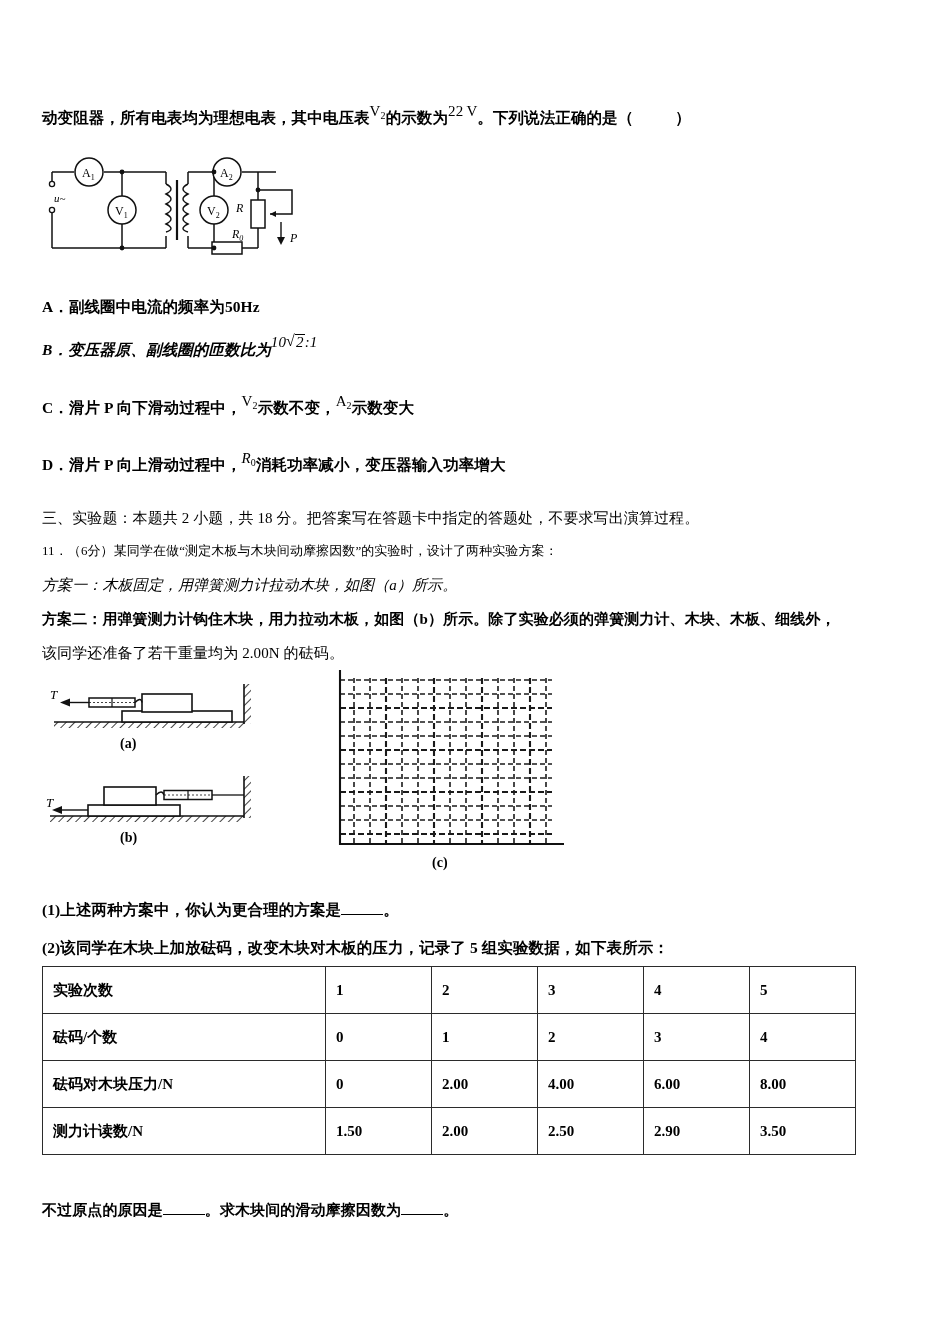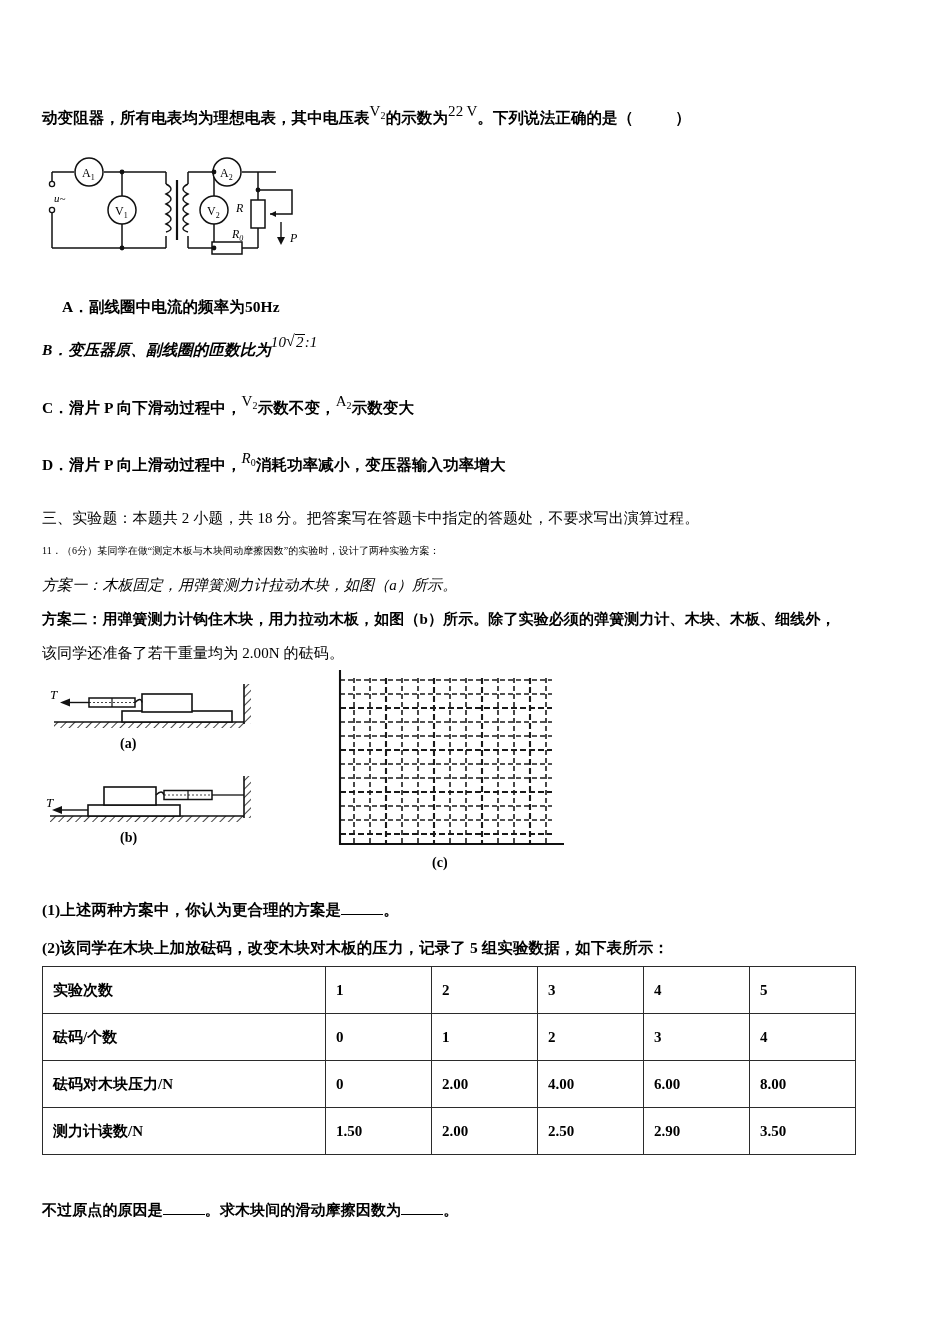--- a/index.html
+++ b/index.html
@@ -189,39 +189,39 @@
       <g fill="#111">
         <circle cx="78" cy="22" r="2.4"></circle>
         <circle cx="78" cy="98" r="2.4"></circle>
         <circle cx="170" cy="22" r="2.4"></circle>
         <circle cx="170" cy="98" r="2.4"></circle>
         <circle cx="214" cy="40" r="2.4"></circle>
       </g>
     </svg>
   </div>
 
-  <div class="tline" style="left:42px; top:297px;margin-left:20px;">
+  <div class="tline" style="left:42px; top:297px;">
     <span>A．</span><span>副线圈中电流的频率为50Hz</span>
   </div>
 
   <div class="tline" style="left:42px; top:340px;font-style:italic;">
     <span>B．</span><span>变压器原、副线圈的匝数比为</span><span class="raise" style="top:-8px;"><span>10</span><span class="sqrt"><span>2</span></span><span>:1</span></span>
   </div>
 
   <div class="tline" style="left:42px; top:398px;">
     <span>C．</span><span>滑片 P 向下滑动过程中，</span><span class="raise"><span>V</span><span class="s">2</span></span><span>示数不变，</span><span class="raise"><span>A</span><span class="s">2</span></span><span>示数变大</span>
   </div>
 
   <div class="tline" style="left:42px; top:455px;">
     <span>D．</span><span>滑片 P 向上滑动过程中，</span><span class="raise"><span class="mathitalic">R</span><span class="s">0</span></span><span>消耗功率减小，变压器输入功率增大</span>
   </div>
 
   <div class="tline reg" style="left:42px; top:508px; font-size:15px;">三、实验题：本题共 2 小题，共 18 分。把答案写在答题卡中指定的答题处，不要求写出演算过程。</div>
 
-  <div class="tline reg" style="left:42px; top:541px; font-size:10px;">11．（6分）某同学在做“测定木板与木块间动摩擦因数”的实验时，设计了两种实验方案：</div>
+  <div class="tline reg" style="left:42px; top:541px; font-size:13px;">11．（6分）某同学在做“测定木板与木块间动摩擦因数”的实验时，设计了两种实验方案：</div>
   <div class="tline reg" style="left:42px; top:575px; font-size:15px;font-style:italic;">方案一：木板固定，用弹簧测力计拉动木块，如图（a）所示。</div>
   <div class="tline reg" style="left:42px; top:609px; font-size:15px;font-weight:bold;">方案二：用弹簧测力计钩住木块，用力拉动木板，如图（b）所示。除了实验必须的弹簧测力计、木块、木板、细线外，</div>
   <div class="tline reg" style="left:42px; top:643px; font-size:15px;">该同学还准备了若干重量均为 2.00N 的砝码。</div>
 
   <div id="figab">
     <svg width="250" height="185" viewBox="0 0 250 185">
       <defs>
         <pattern id="hatch" width="6" height="6" patternUnits="userSpaceOnUse" patternTransform="rotate(45)">
           <line x1="0" y1="0" x2="0" y2="6" stroke="#111" stroke-width="1.6"></line>
         </pattern>

